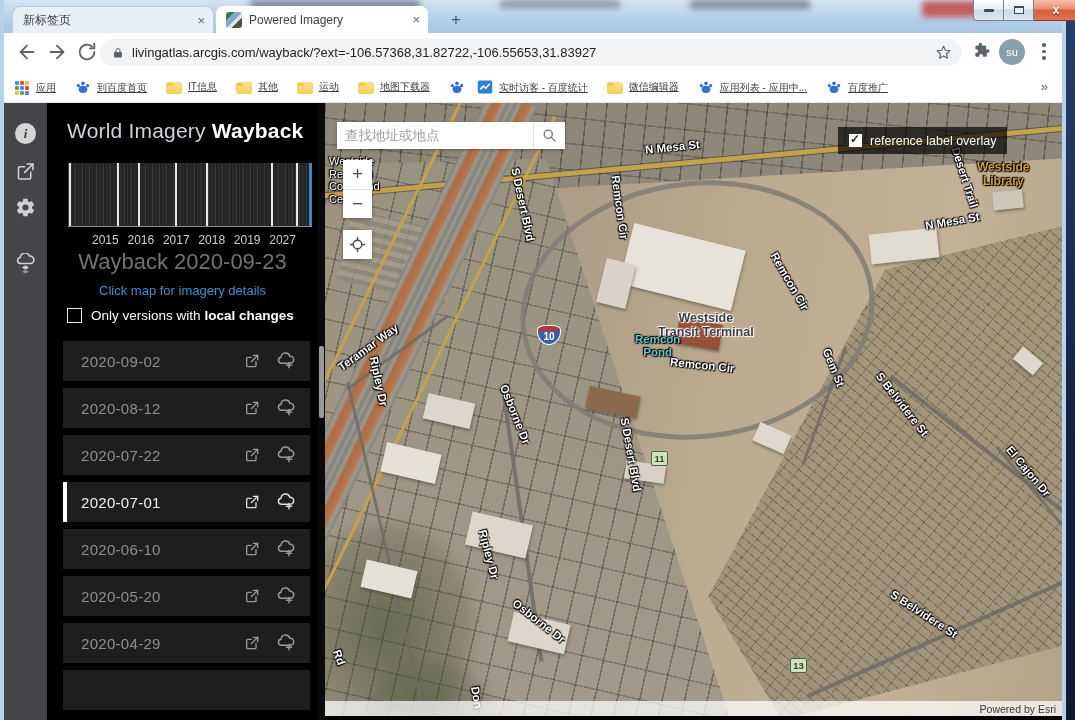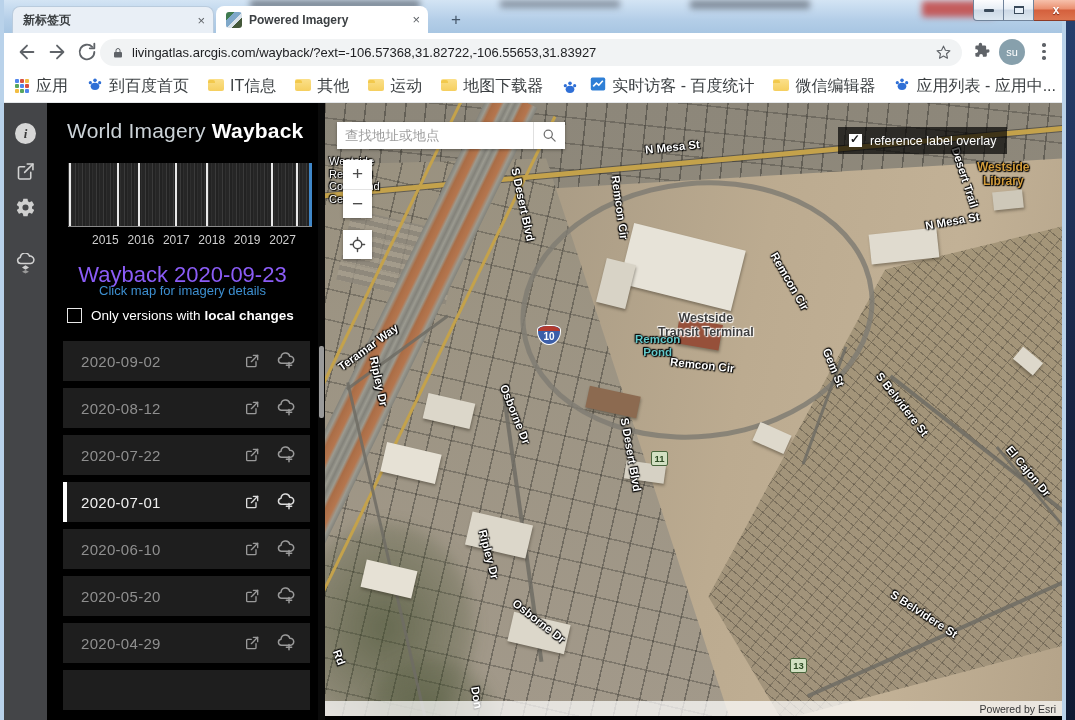--- a/index.html
+++ b/index.html
@@ -29,21 +29,21 @@
     background:linear-gradient(#f6c0ab,#ea8f6f 45%,#d4603d 50%,#dd7550); }
   .glyph-min { width:10px; height:3px; background:#3a4a5a; border-radius:1px; }
   .glyph-max { width:10px; height:8px; border:1px solid #3a4a5a; border-top:2px solid #3a4a5a; background:#e8f0f8; }
   .glyph-close { color:#fff; font-weight:bold; font-size:12px; text-shadow:0 1px 1px #7a2a18; }
 
   
   .tab { position:absolute; top:6px; height:27px; border-radius:8px 8px 0 0; display:flex; align-items:center;
     padding:0 8px 0 10px; font-size:12px; color:#3c4043; }
   .tab-inactive { left:12px; width:202px; background:#e9eff6; border:1px solid #b9cbdd; border-bottom:none; }
   .tab-active { left:216px; width:212px; background:#ffffff; z-index:3; }
-  .tab-title { flex:1; white-space:nowrap; overflow:hidden;font-weight:bold; }
+  .tab-title { flex:1; white-space:nowrap; overflow:hidden; }
   .tab-x { color:#5f6368; font-size:13px; margin-left:6px; cursor:default; }
   .favicon { width:16px; height:16px; border-radius:3px; margin-right:7px; flex:0 0 16px;
     background:linear-gradient(135deg,#3f7a4f 0 28%,#7fa8c9 28% 52%,#d8e2ea 52% 68%,#44583a 68%); }
   .newtab-btn { position:absolute; left:443px; top:9px; width:26px; height:22px; border-radius:4px;
     color:#45576a; font-size:17px; text-align:center; line-height:21px; }
 
   
   .toolbar { position:absolute; left:4px; top:33px; width:1058px; height:38px; background:#fff; }
   .navic { position:absolute; top:8px; width:22px; height:22px; color:#5f6368; }
   .omnibox { position:absolute; left:96px; top:6px; width:862px; height:27px; border-radius:14px;
@@ -54,21 +54,21 @@
   .star-wrap { flex:0 0 auto; margin-left:8px; }
   .ext-ic { position:absolute; top:9px; color:#5f6368; }
   .avatar { position:absolute; left:995px; top:6px; width:26px; height:26px; border-radius:50%;
     background:#87a0ac; color:#fff; font-size:11px; display:flex; align-items:center; justify-content:center; }
   .dots { position:absolute; left:1038px; top:10px; width:4px; height:18px; }
   .dots i { display:block; width:3.5px; height:3.5px; border-radius:50%; background:#5f6368; margin:0 0 3px 0; }
 
   
   .bookbar { position:absolute; left:4px; top:71px; width:1058px; height:32px; background:#fff;
     display:flex; align-items:center; padding-left:10px; border-bottom:1px solid #e4e7ea; }
-  .bm { display:flex; align-items:flex-start; margin-right:19px; font-size:16px; color:#3c4043; white-space:nowrap; }
+  .bm { display:flex; align-items:flex-end; margin-right:19px; font-size:10px; color:#3c4043; white-space:nowrap;text-decoration:underline; }
   .bm-ic { width:16px; height:16px; margin-right:6px; position:relative; flex:0 0 16px; }
   .ic-folder { background:linear-gradient(#fbe08a,#f5cf5f); border-radius:2px; width:15px; height:12px; margin-top:3px; }
   .ic-folder::before { content:""; position:absolute; left:0; top:1px; width:7px; height:3px; background:#f2c94c; border-radius:2px 2px 0 0; }
   .ic-apps { margin-top:1px; }
   .ic-apps i { position:absolute; width:3.5px; height:3.5px; border-radius:1px; }
   .bm-more { margin-left:auto; margin-right:14px; color:#5f6368; font-size:13px; }
 
   
   .sidebar { position:absolute; left:4px; top:103px; width:43px; height:617px; background:#444548; }
   .side-ic { position:absolute; left:11px; width:21px; height:21px; color:#d2d2d2; }
@@ -80,21 +80,21 @@
   .ptitle { position:absolute; left:20px; top:16px; font-size:21px; letter-spacing:.2px; }
   .ptitle .t1 { color:#ccd3d8; font-weight:400; }
   .ptitle .t2 { color:#fff; font-weight:700; }
   .barcode { position:absolute; left:21px; top:60px; width:244px; height:64px; background:#1d1d1d;
     background-image:repeating-linear-gradient(90deg,#3a3a3a 0 1px,#222 1px 3px,#2e2e2e 3px 4px,#262626 4px 7px);
     border-bottom:1px solid #8a8a8a; }
   .bline { position:absolute; top:0; width:2px; height:100%; background:#e9e9e9; }
   .bline.blue { width:3px; background:#3f87c9; right:0; }
   .years { position:absolute; left:21px; top:128px; width:244px; display:flex; justify-content:space-between;
     padding:2px 16px 0 24px; font-size:12px; color:#cfcfcf; }
-  .wb-head { position:absolute; left:0; top:159px; width:100%; text-align:center; font-size:22px; color:#8b5cf6; }
+  .wb-head { position:absolute; left:0; top:146px; width:100%; text-align:center; font-size:22px; color:#737373; }
   .wb-sub { position:absolute; left:0; top:180px; width:100%; text-align:center; font-size:13px; color:#3d8fd0; }
   .filter { position:absolute; left:20px; top:205px; display:flex; align-items:center; color:#fff; font-size:13.5px; }
   .fcheck { width:15px; height:15px; border:1px solid #e8e8e8; margin-right:9px; background:transparent; }
   .filter b { font-weight:700; margin-left:4px; }
   .vlist { position:absolute; left:16px; top:238px; width:247px; }
   .ver { position:relative; height:40px; margin-bottom:7px; background:#1e1e1e; display:flex; align-items:center;
     color:#8f8f8f; font-size:15px; }
   .ver .vd { margin-left:18px; flex:1; letter-spacing:.3px; }
   .ver .vic { display:flex; align-items:center; gap:16px; margin-right:14px; color:#9a9a9a; }
   .ver.sel { background:#2a6db4; color:#fff; }

